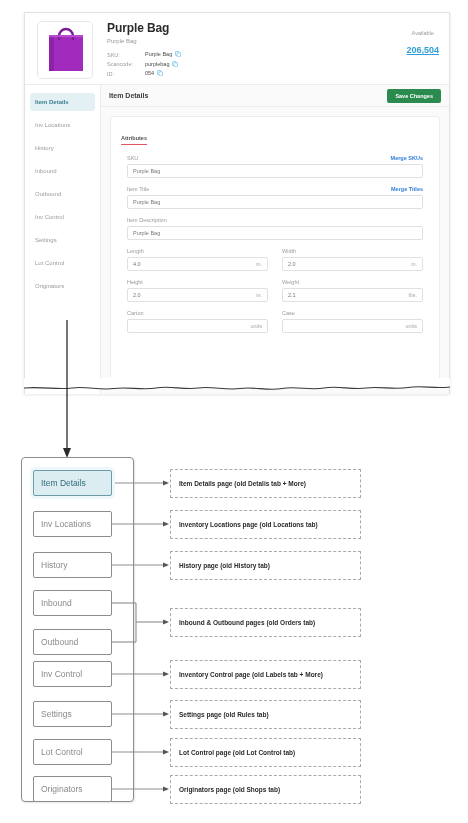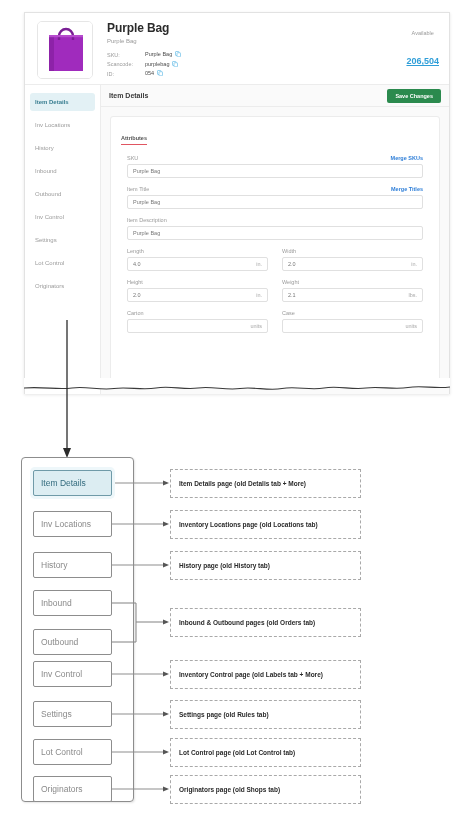--- a/index.html
+++ b/index.html
@@ -63,21 +63,21 @@
   .meta-v { color: #4a4a4a; }
   .copy-ic { display: inline-block; margin-left: 3px; vertical-align: -1px; }
 
   .avail-box {
     position: absolute; right: 10px; top: 16px;
     text-align: center;
   }
   .avail-lbl { font-size: 5.5px; color: #9a9a9a; line-height: 8px; }
   .avail-num {
     font-size: 9px; color: #2f9ed8; font-weight: bold;
-    text-decoration: underline; line-height: 12px; margin-top: 18px;
+    text-decoration: underline; line-height: 12px; margin-top: 7px;
   }
 
   
   .body-row { display: flex; height: 309px; }
 
   .sidebar {
     width: 76px; flex: none;
     background: #ffffff;
     border-right: 1px solid #ececec;
     padding: 8px 5px 0 5px;

